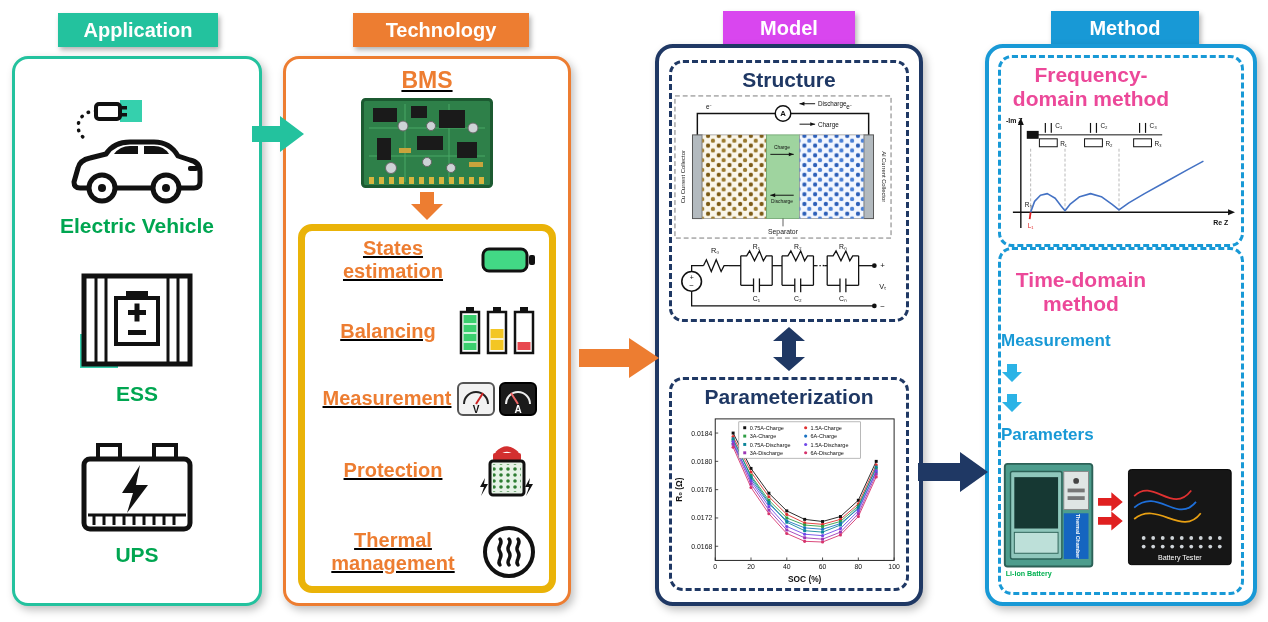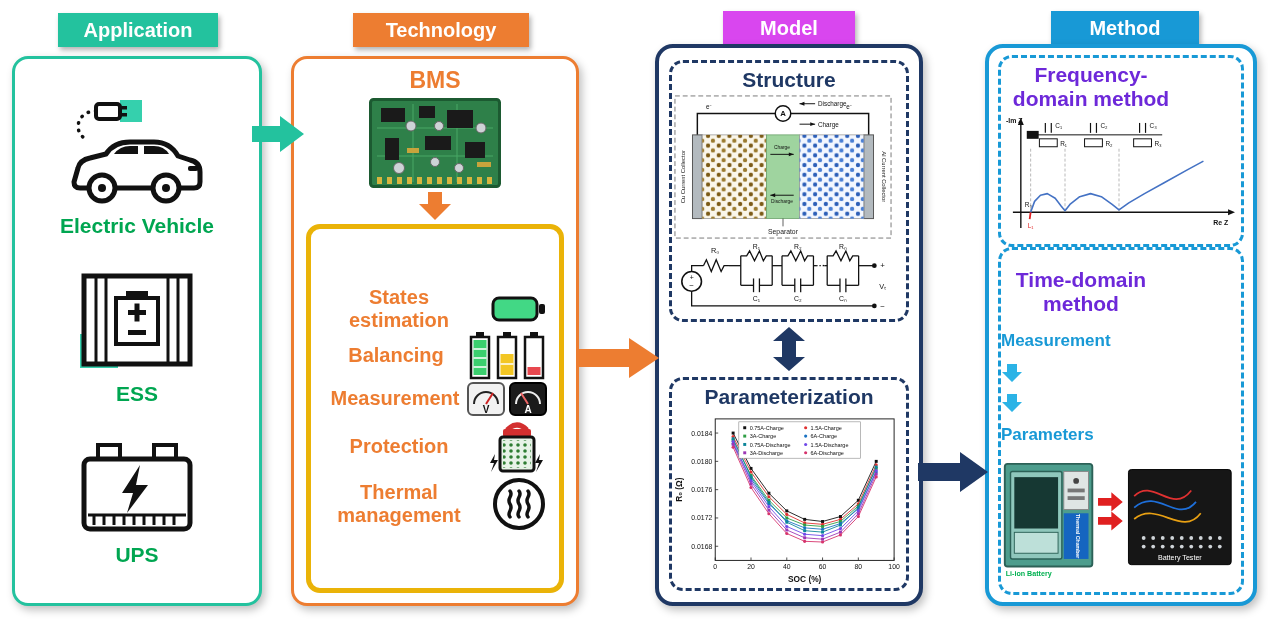--- a/index.html
+++ b/index.html
@@ -9,43 +9,43 @@
   .badge { position:absolute; height:34px; display:flex; align-items:center; justify-content:center;
            color:#fff; font-weight:bold; font-size:20px; box-shadow:2px 3px 5px rgba(0,0,0,.3); }
   #badge-app    { left:58px;   top:13px; width:160px; background:#23c29e; }
   #badge-tech   { left:353px;  top:13px; width:176px; background:#ed7d31; }
   #badge-model  { left:723px;  top:11px; width:132px; background:#d946ef; }
   #badge-method { left:1051px; top:11px; width:148px; background:#1899d6;text-align:right; }
 
   .col { position:absolute; background:#fff; box-shadow:3px 4px 8px rgba(0,0,0,.25); }
   #col-app    { left:12px;  top:56px; width:250px; height:550px; border:3.5px solid #23c29e; border-radius:16px;
                 display:flex; flex-direction:column; justify-content:space-evenly; align-items:center; padding:6px 0; }
-  #col-tech   { left:291px; top:56px; width:288px; height:550px; border:3.5px solid #ed7d31; border-radius:16px;
-                display:flex; flex-direction:column; align-items:center; padding:8px 0 10px; }
+  #col-tech   { left:283px; top:56px; width:288px; height:550px; border:3.5px solid #ed7d31; border-radius:16px;
+                display:flex; flex-direction:column; align-items:center; padding:8px 0 10px;text-decoration:underline; }
   #col-model  { left:655px; top:44px; width:268px; height:562px; border:4px solid #1f3864; border-radius:18px;
                 display:flex; flex-direction:column; justify-content:space-evenly; align-items:center; padding:6px 0; }
   #col-method { left:985px; top:44px; width:272px; height:562px; border:4px solid #1899d6; border-radius:18px;
                 display:flex; flex-direction:column; justify-content:space-evenly; align-items:center; padding:6px 0; }
 
   .app-item { display:flex; flex-direction:column; align-items:center; }
   .app-label { color:#00a651; font-weight:bold; font-size:21px; margin-top:6px; text-align:center; }
 
   .bms-title { color:#ed7d31; font-size:23px; font-weight:bold; margin-bottom:4px; }
-  .tech-box { border:5px solid #eab308; border-radius:14px; width:258px; flex:1; margin-top:4px;
-              display:flex; flex-direction:column; justify-content:center; padding:6px 12px; }
+  .tech-box { border:7px solid #eab308; border-radius:14px; width:258px; flex:1; margin-top:4px;
+              display:flex; flex-direction:column; justify-content:space-between; padding:6px 12px; }
   .tech-row { display:flex; align-items:center; justify-content:space-between; }
   .tech-label { color:#ed7d31; font-weight:bold; font-size:20px; line-height:1.15; width:152px; text-align:center; }
   .tech-icon { flex:0 0 auto; }
 
   .dash-box { border:3px dashed; border-radius:14px; display:flex; flex-direction:column; background:#fff; }
   .navy { border-color:#1f3864; }
   .blue { border-color:#1899d6; }
   .box-title { font-weight:bold; font-size:21px; margin:5px 0 2px; text-align:center; line-height:1.15; }
   .navy-t { color:#1f3864; }
-  .blue-t { color:#6d28d9; }
+  .blue-t { color:#ec4899; }
 
   #structure-box { width:240px; height:262px; }
   #param-box { width:240px; height:214px; }
   #freq-box { width:246px; height:192px; }
   #time-box { width:246px; height:348px; justify-content:space-evenly; }
 
   .step-label { color:#1899d6; font-weight:bold; font-size:17px; }
   .pill { border:2.5px solid #1899d6; border-radius:16px; color:#1899d6; font-weight:bold; font-size:16px;
           text-align:center; padding:3px 14px; width:156px; line-height:1.2; }
 

